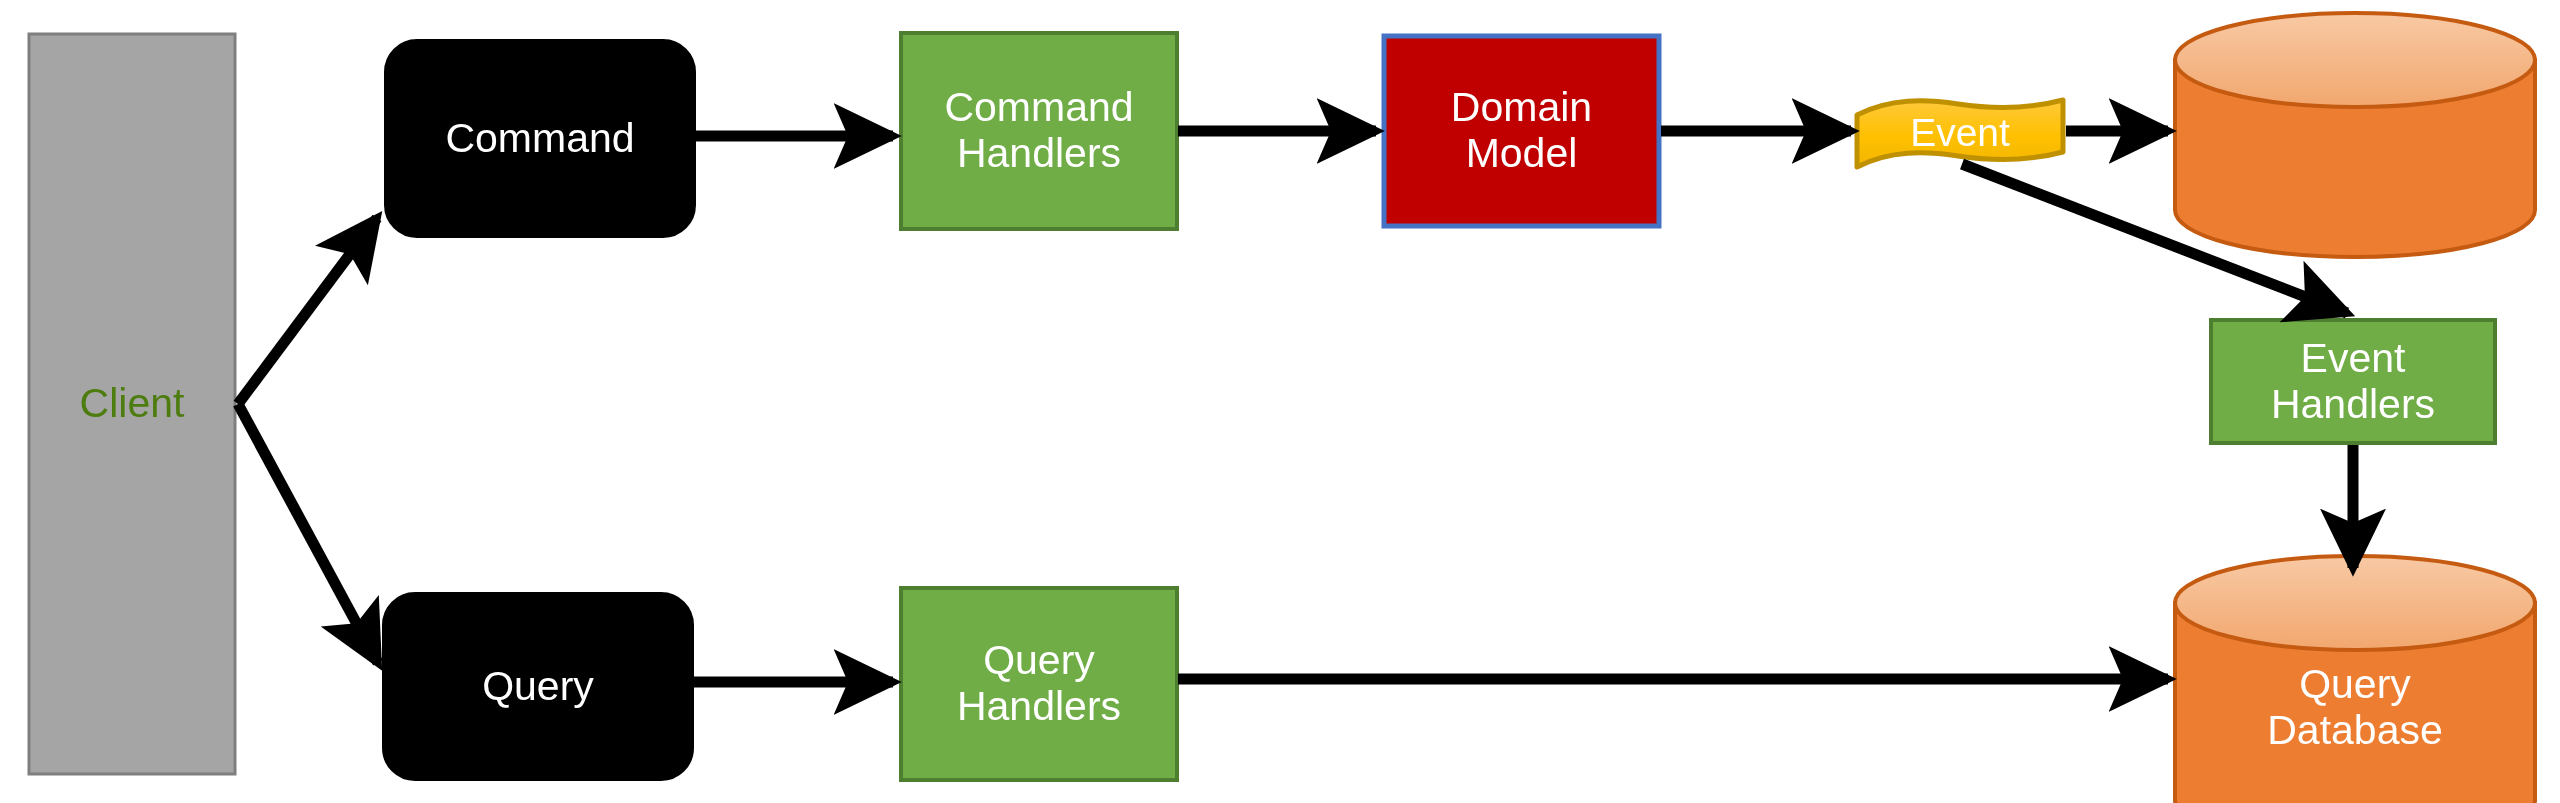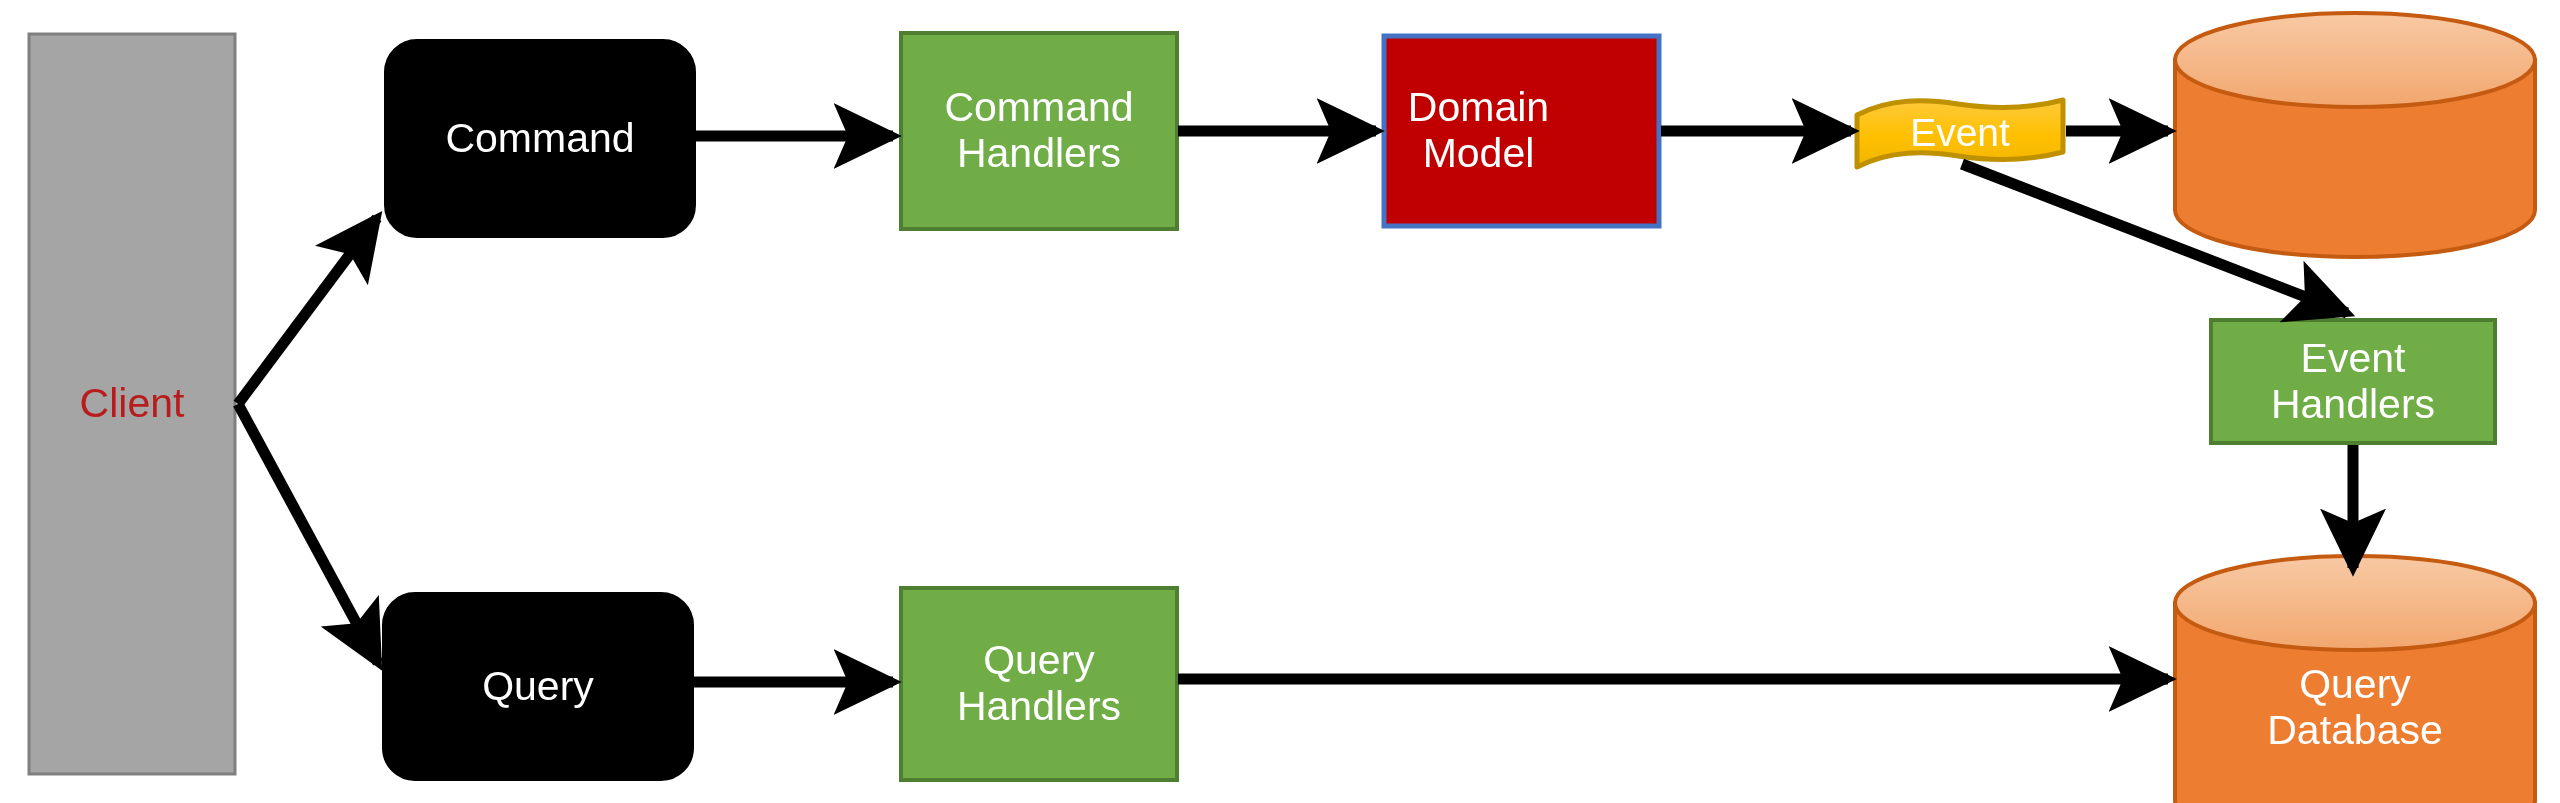--- a/index.html
+++ b/index.html
@@ -28,21 +28,21 @@
     position: absolute;
     display: flex;
     align-items: center;
     justify-content: center;
     text-align: center;
     line-height: 1.12;
     pointer-events: none;
     white-space: pre-line;
   }
   .lbl-client {
-    color: #b91c1c;
+    color: #4d7c0f;
     font-size: 41px;
   }
   .lbl-white {
     color: #ffffff;
     font-size: 41px;
   }
   .lbl-white-sm {
     color: #ffffff;
     font-size: 39px;
   }
@@ -125,21 +125,21 @@
     <line x1="1178" y1="679" x2="2168" y2="679" stroke="#000000" stroke-width="11" marker-end="url(#arrowhead)"></line>
   </svg>
 
   <div class="node-label lbl-client" style="left:29px; top:34px; width:206px; height:740px;">Client</div>
 
   <div class="node-label lbl-white" style="left:385px; top:40px; width:310px; height:197px;">Command</div>
 
   <div class="node-label lbl-white" style="left:901px; top:33px; width:276px; height:196px;">Command
 Handlers</div>
 
-  <div class="node-label lbl-white" style="left:1341px; top:36px; width:275px; height:190px;text-align:center;">Domain
+  <div class="node-label lbl-white" style="left:1384px; top:36px; width:275px; height:190px;text-align:center;">Domain
 Model</div>
 
   <div class="node-label lbl-white-sm" style="left:1857px; top:101px; width:206px; height:64px;">Event</div>
 
 
   <div class="node-label lbl-white" style="left:2211px; top:320px; width:284px; height:123px;">Event
 Handlers</div>
 
   <div class="node-label lbl-white" style="left:383px; top:593px; width:310px; height:187px;">Query</div>
 

